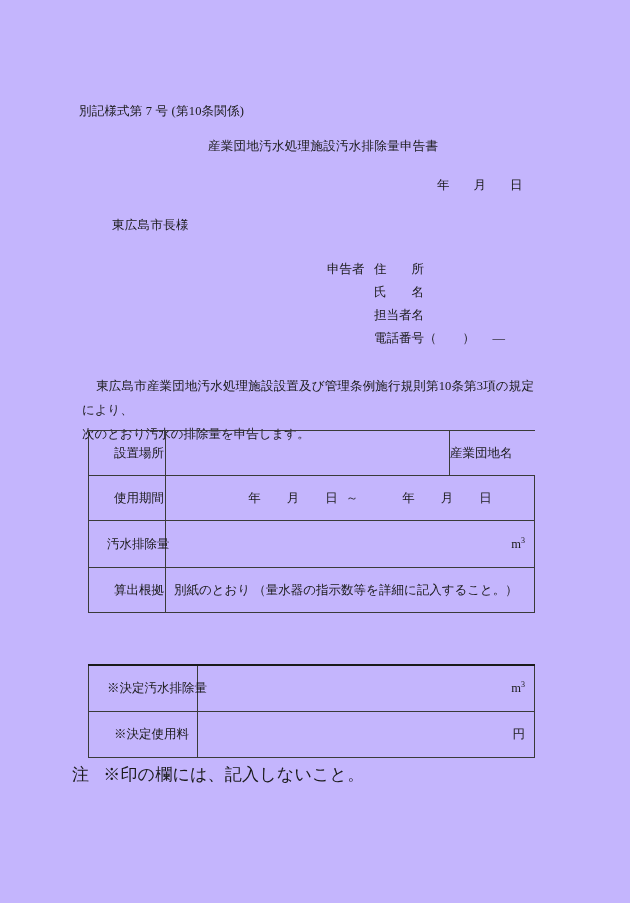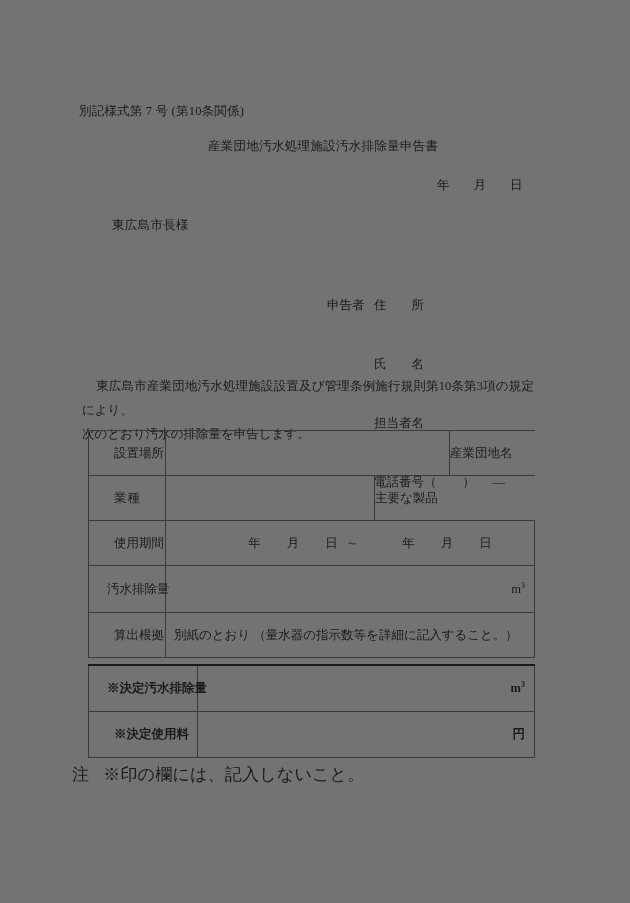--- a/index.html
+++ b/index.html
@@ -9,21 +9,21 @@
     background: #ffffff;
   }
   body {
     font-family: "Liberation Serif", "DejaVu Serif", serif;
     color: #1a1a1a;
   }
   #page {
     position: relative;
     width: 630px;
     height: 903px;
-    background: #737373;
+    background: #c4b5fd;
     overflow: hidden;
   }
 
   
   .abs { position: absolute; }
   .nowrap { white-space: nowrap; }
 
   .form-no {
     left: 79px;
     top: 103px;
@@ -50,21 +50,21 @@
     letter-spacing: 0.3px;
   }
 
   
   .declarant {
     left: 327px;
     top: 258px;
     font-size: 12.5px;
     line-height: 23px;
   }
-  .declarant .row { white-space: nowrap; height: 23px; margin-top: 36px; }
+  .declarant .row { white-space: nowrap; height: 23px; }
   .declarant .lead {
     display: inline-block;
     width: 47px;
   }
   .declarant .fld {
     display: inline-block;
   }
   .ph-paren { display: inline-block; width: 26px; }
   .ph-dash { display: inline-block; width: 30px; text-align: right; }
 
@@ -92,21 +92,21 @@
     padding: 0;
     vertical-align: middle;
   }
   .t-main { left: 88px; top: 430px; width: 446px; }
   .t-official {
     left: 88px;
     top: 664px;
     width: 446px;
     border-top: 2px solid #1a1a1a;
   }
-  .t-official td { border-top-color: #3a3a3a; font-weight: bold; }
+  .t-official td { border-top-color: #3a3a3a; }
   .t-official tr:first-child td { border-top: 2px solid #1a1a1a; }
 
   .lbl {
     text-align: center;
     padding: 0 18px !important;
     white-space: nowrap;
   }
   .lbl-just {
     display: block;
     text-align: justify;
@@ -195,29 +195,20 @@
         <td class="lbl" style="height:44px">
           <span class="lbl-just">設置場所</span>
         </td>
         <td colspan="2"></td>
         <td style="border-right:none">
           <span class="lbl-plain">産業団地名</span>
         </td>
       </tr>
       <tr>
         <td class="lbl" style="height:44px">
-          <span class="lbl-just">業種</span>
-        </td>
-        <td></td>
-        <td colspan="2" style="border-right:none;padding:0">
-          <span class="lbl-plain" style="width:75px;display:inline-block;vertical-align:middle">主要な製品</span>
-        </td>
-      </tr>
-      <tr>
-        <td class="lbl" style="height:44px">
           <span class="lbl-just">使用期間</span>
         </td>
         <td colspan="3" class="period">
           <span>年</span><span class="g"></span><span>月</span><span class="g"></span><span>日</span><span class="g" style="width:8px"></span><span>～</span><span class="gbig"></span><span>年</span><span class="g"></span><span>月</span><span class="g"></span><span>日</span>
         </td>
       </tr>
       <tr>
         <td class="lbl" style="height:46px">
           <span class="lbl-plain">汚水排除量</span>
         </td>

